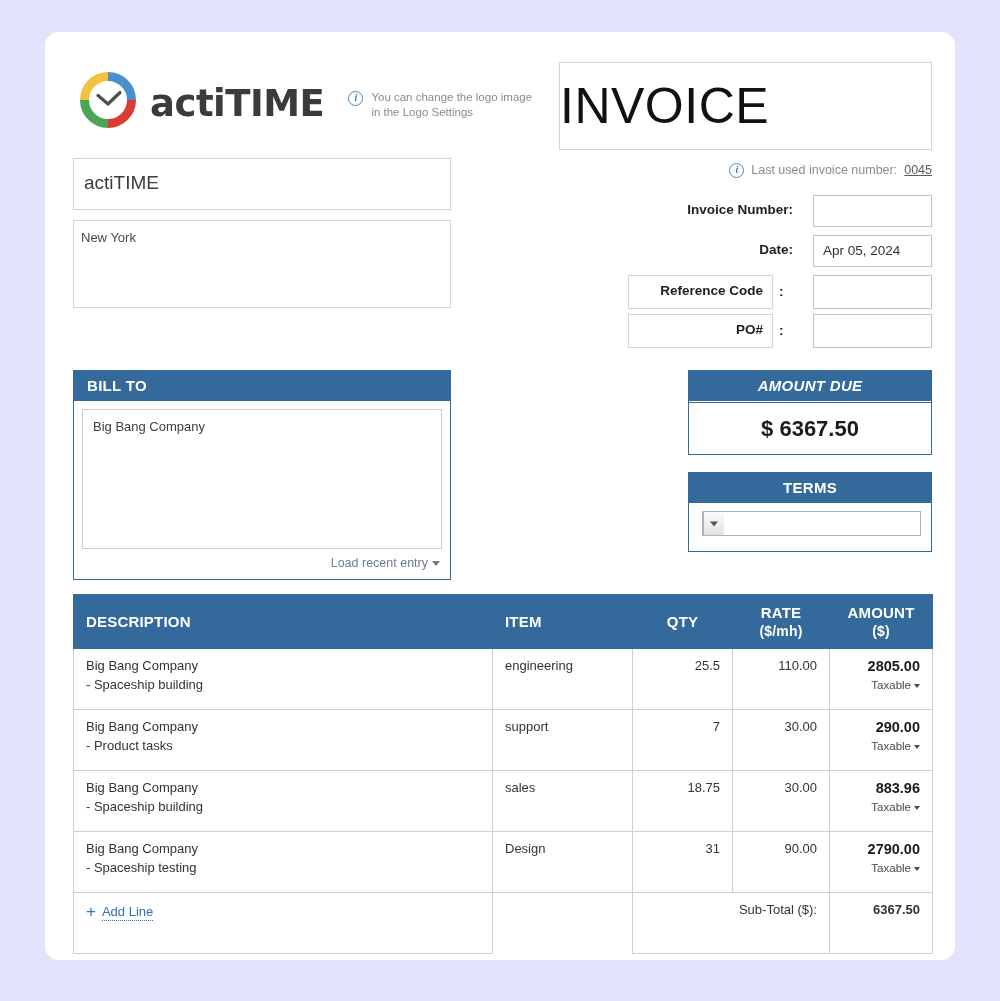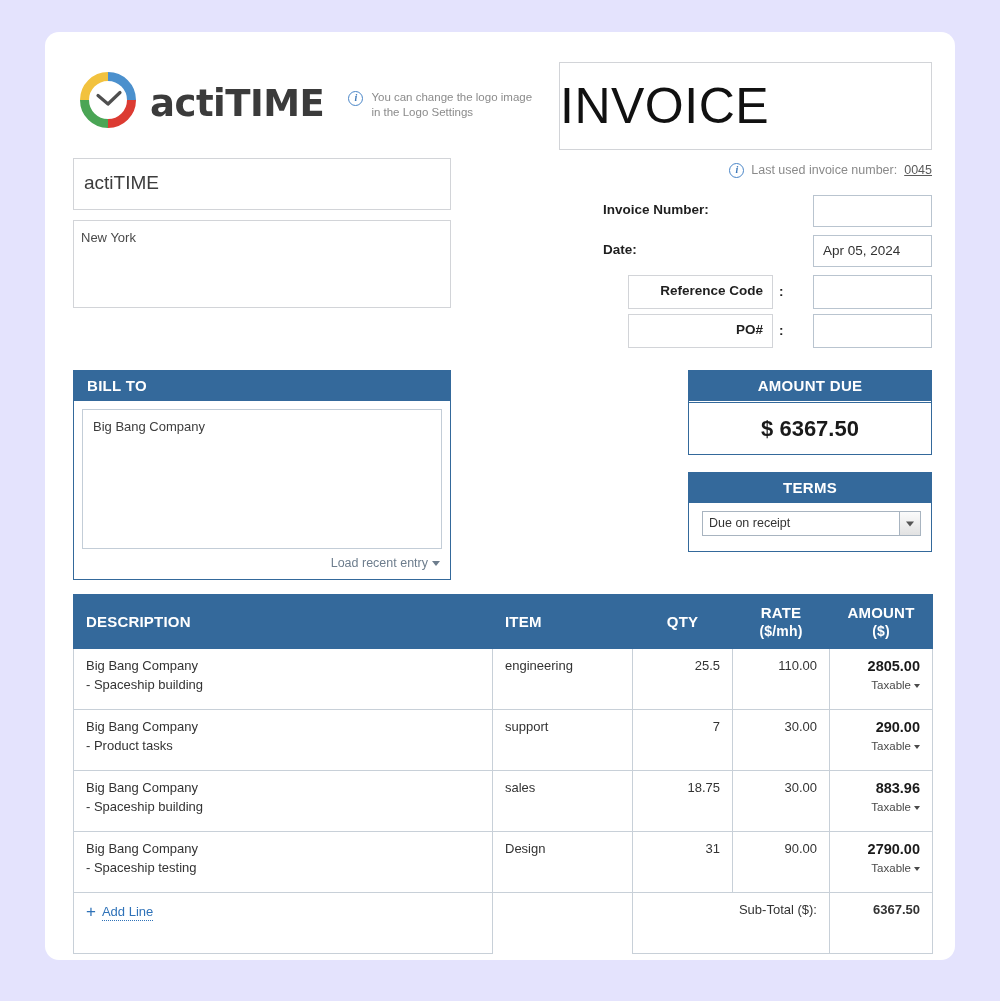--- a/index.html
+++ b/index.html
@@ -66,21 +66,21 @@
   .last-used {
     position: absolute; right: 23px; top: 130px;
     display: flex; align-items: center; gap: 7px;
     font-size: 12.5px; color: #8a8a8a;
   }
   .last-used a { color: #5b5b5b; text-decoration: underline; }
 
   
   .meta-label {
     position: absolute; font-size: 13.5px; font-weight: bold; color: #1f1f1f;
-    line-height: 30px;
+    text-align: right; line-height: 30px;
   }
   .meta-box-label {
     position: absolute; border: 1px solid #d2d4d8; background: #fff;
     font-size: 13.5px; font-weight: bold; color: #1f1f1f;
     text-align: right; padding-right: 9px; line-height: 30px;
   }
   .meta-colon { position: absolute; font-size: 13.5px; font-weight: bold; color: #1f1f1f; line-height: 30px; }
   .meta-input {
     position: absolute; border: 1px solid #b9c4cf; background: #fff;
     font-size: 13.5px; color: #333; padding: 0 9px; line-height: 30px;
@@ -103,21 +103,21 @@
     text-align: right; padding: 7px 10px 0 0;
     font-size: 12.5px; color: #6d7d8d;
   }
   .caret-sm {
     display: inline-block; width: 0; height: 0; margin-left: 4px;
     border-left: 4px solid transparent; border-right: 4px solid transparent;
     border-top: 5px solid #6d7d8d; vertical-align: middle;
   }
 
   #amountdue-panel { left: 643px; top: 338px; width: 244px; height: 85px; }
-  #amountdue-panel .panel-head { text-align: center; }
+  #amountdue-panel .panel-head { text-align: center; font-style: italic; }
   #amountdue-value {
     height: 52px; line-height: 52px; text-align: center;
     font-size: 22px; font-weight: bold; color: #1a1a1a;
     border-top: 1px solid #34699b; background: #fff;
     margin: 1px 0 0 0;
   }
 
   #terms-panel { left: 643px; top: 440px; width: 244px; height: 80px; }
   #terms-panel .panel-head { text-align: center; }
   #terms-select-wrap { padding: 8px 10px 0 13px; }
@@ -252,21 +252,20 @@
 
     <div class="panel" id="amountdue-panel">
       <div class="panel-head">AMOUNT DUE</div>
       <div id="amountdue-value">$ 6367.50</div>
     </div>
 
     <div class="panel" id="terms-panel">
       <div class="panel-head">TERMS</div>
       <div id="terms-select-wrap">
         <div class="select-ctl">
-          <span class="v">Due on receipt</span>
           <span class="btn"></span>
         </div>
       </div>
     </div>
 
     <table id="items">
       <colgroup>
         <col style="width:419px">
           <col style="width:140px">
           <col style="width:100px">

